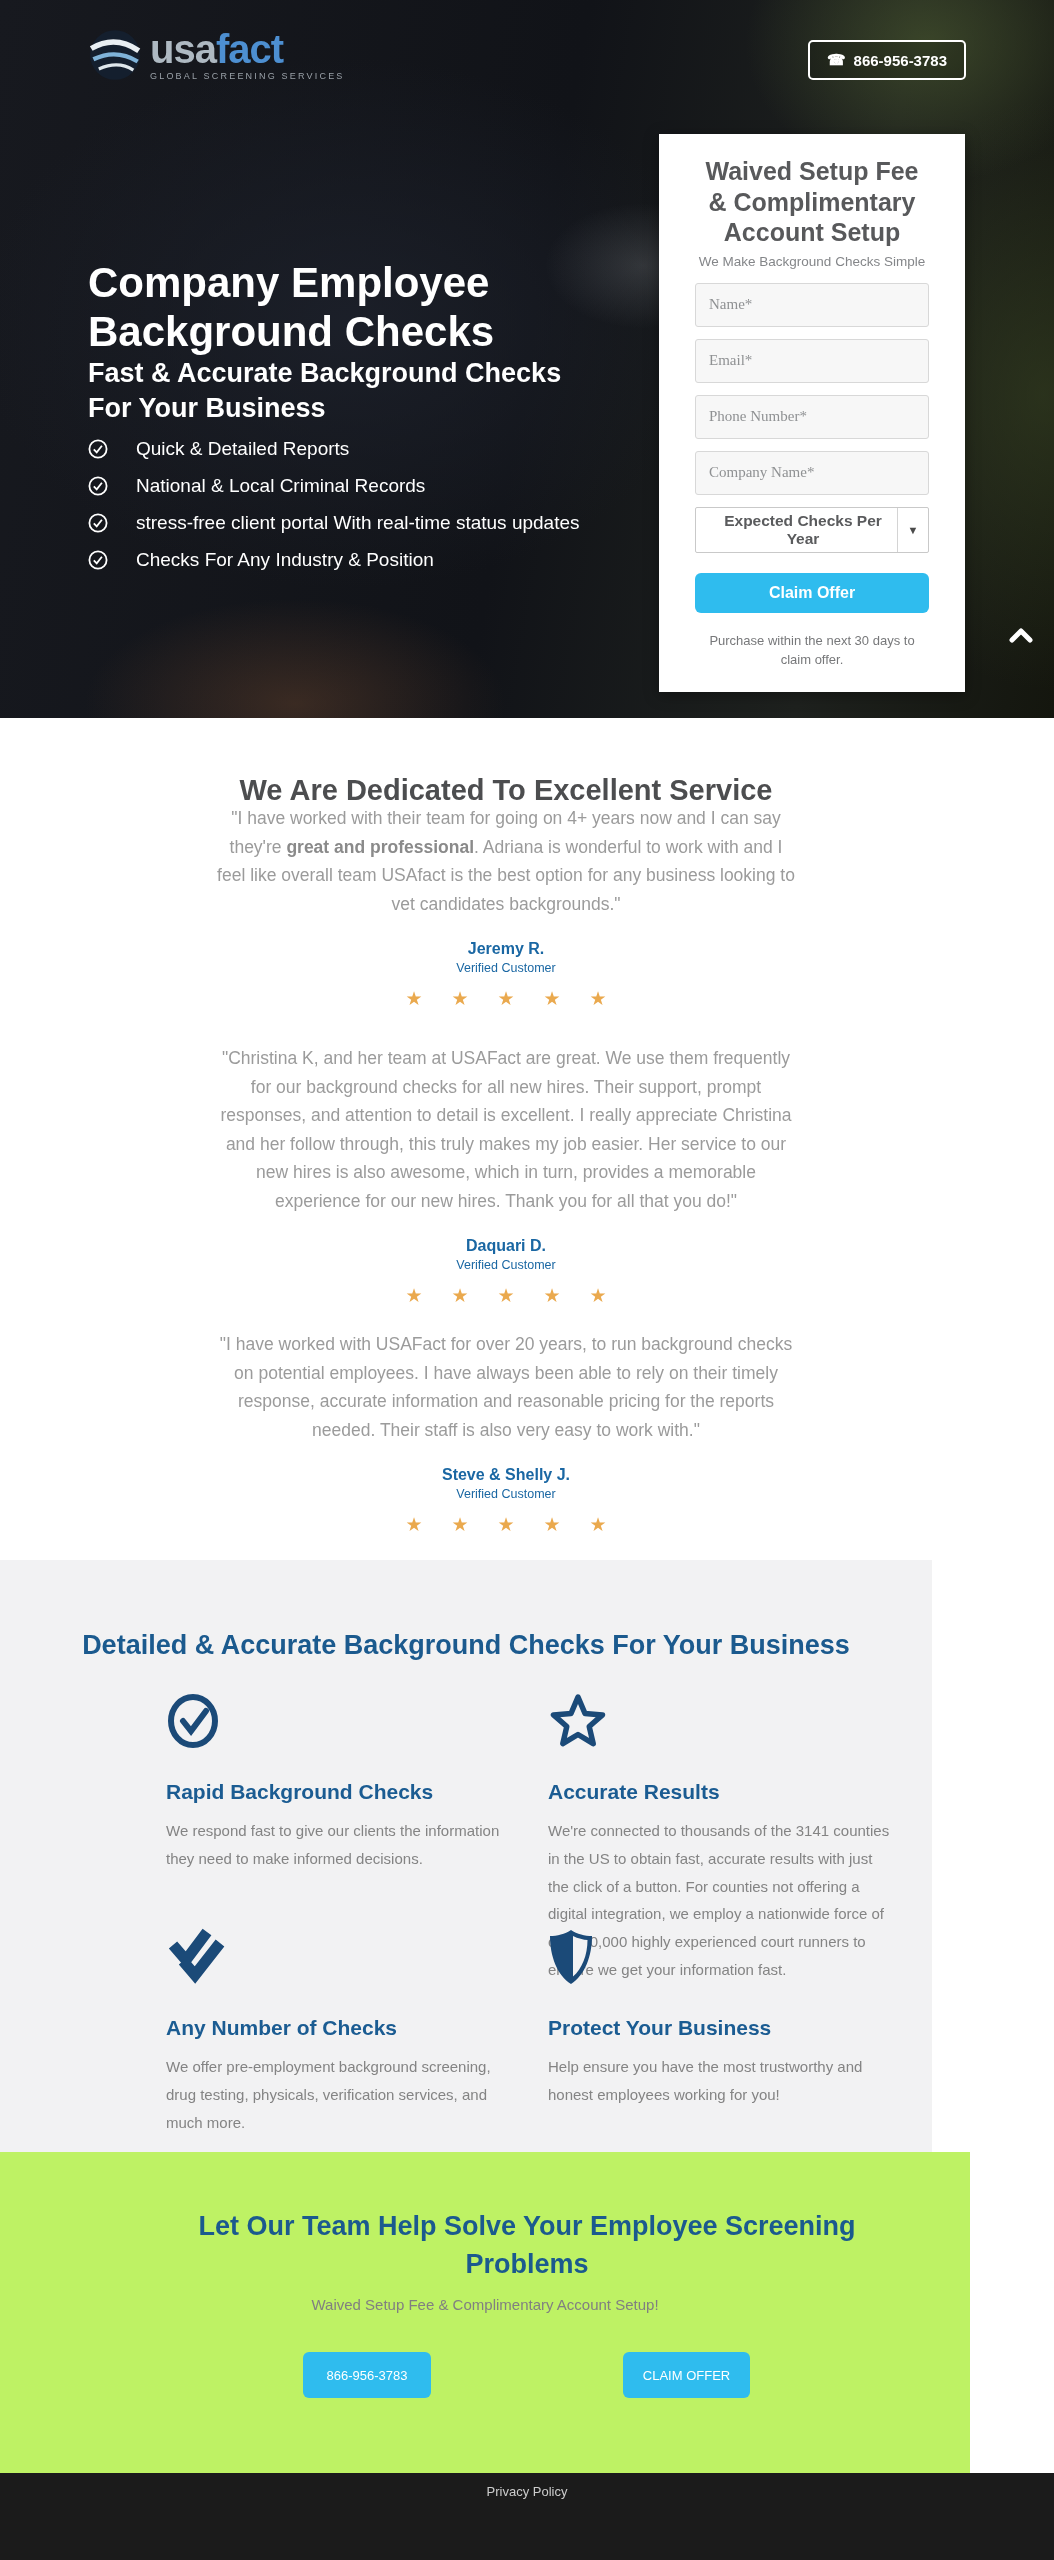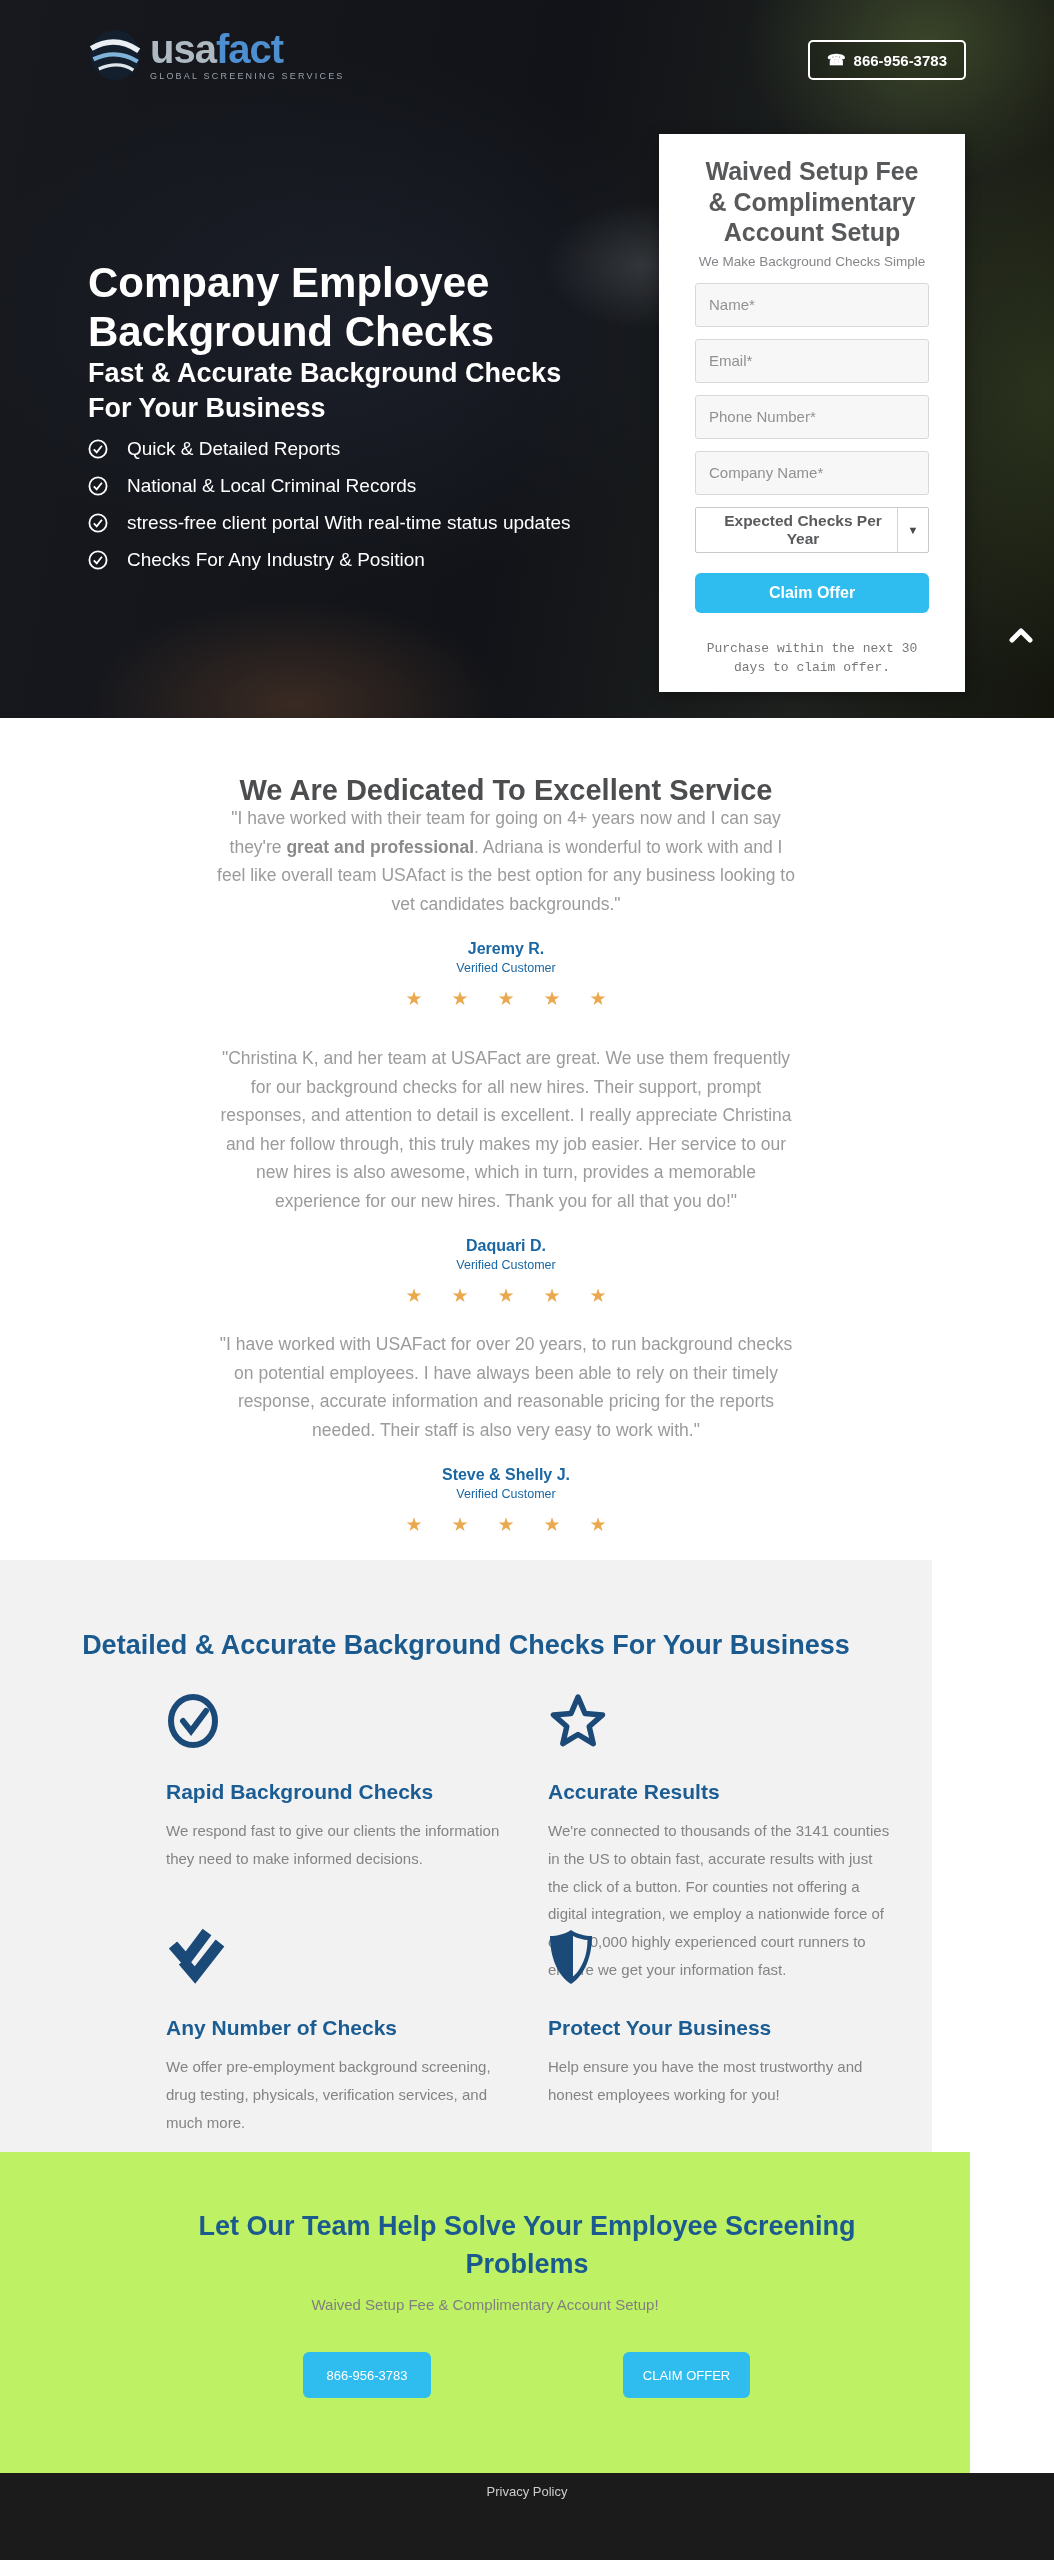--- a/index.html
+++ b/index.html
@@ -31,51 +31,51 @@
     position:absolute; right:88px; top:40px;
     border:2px solid #ffffff; border-radius:5px; background:rgba(0,0,0,0.15);
     color:#ffffff; font-weight:700; font-size:15px;
     padding:9px 17px; display:flex; align-items:center; gap:8px; cursor:pointer;
   }
   .phone-glyph { font-size:15px; }
 
   .hero-title { position:absolute; left:88px; top:258px; color:#fff; font-size:42px; font-weight:700; line-height:1.17; width:560px; }
   .hero-sub { position:absolute; left:88px; top:356px; color:#fff; font-size:27px; font-weight:700; line-height:1.3; width:510px; }
   .checklist { position:absolute; left:88px; top:438px; }
-  .check-item { display:flex; align-items:center; gap:19px; margin-bottom:15px; color:#ffffff; font-size:19px; }
+  .check-item { display:flex; align-items:center; gap:28px; margin-bottom:15px; color:#ffffff; font-size:19px; }
   .check-item svg { flex:0 0 auto; }
 
   
   .form-card {
     position:absolute; left:659px; top:134px; width:306px; height:558px;
     background:#ffffff; border-radius:0; box-shadow:0 3px 14px rgba(0,0,0,0.35);
     padding:22px 36px 0 36px; text-align:center;
   }
   .form-title { font-size:25px; font-weight:700; color:#58595b; line-height:1.22; }
   .form-sub { font-size:13.5px; color:#848689; margin-top:6px; }
   .form-fields { margin-top:14px; }
   .form-input {
     display:block; width:100%; height:44px; margin-bottom:12px;
     background:#f7f7f7; border:1px solid #d8d8d8; border-radius:3px;
-    padding:0 13px; font-size:15px; color:#c2410c; font-family:Liberation Sans, sans-serif;
+    padding:0 13px; font-size:15px; color:#c2410c; font-family:Liberation Serif, serif;
   }
   .form-input::placeholder { color:#8f9193; opacity:1; }
   .form-select {
     margin-top:6px; height:46px; width:100%; background:#fff;
     border:1px solid #c9c9c9; border-radius:2px;
     display:flex; align-items:center; justify-content:space-between; cursor:pointer;
   }
   .select-label { padding-left:13px; font-size:15.5px; color:#5a5b5d; font-weight:600; }
   .select-arrow { width:32px; align-self:stretch; border-left:1px solid #d4d4d4; display:flex; align-items:center; justify-content:center; color:#4a4a4a; font-size:11px; }
   .claim-btn {
     margin-top:20px; width:100%; height:40px; border:none; border-radius:6px;
     background:#2fbcee; color:#ffffff; font-size:16px; font-weight:700; cursor:pointer;
     font-family:"Liberation Sans", sans-serif;
   }
-  .disclaimer { margin-top:26px; font-size:13px; color:#77787a; line-height:1.5; padding:0 6px;font-family:Liberation Mono, monospace; }
+  .disclaimer { margin-top:18px; font-size:13px; color:#77787a; line-height:1.5; padding:0 6px; }
 
   .scroll-top { position:absolute; left:1008px; top:626px; background:transparent; border:none; cursor:pointer; }
 
   
   .testimonials { position:absolute; top:718px; left:0; width:1012px; height:842px; background:#ffffff; }
   .t-heading { position:absolute; top:56px; width:100%; text-align:center; font-size:29px; font-weight:700; color:#4c4d4f; }
   .t-block { position:absolute; width:100%; text-align:center; }
   .t-block.t1 { top:86px; }
   .t-block.t2 { top:326px; }
   .t-block.t3 { top:612px; }

